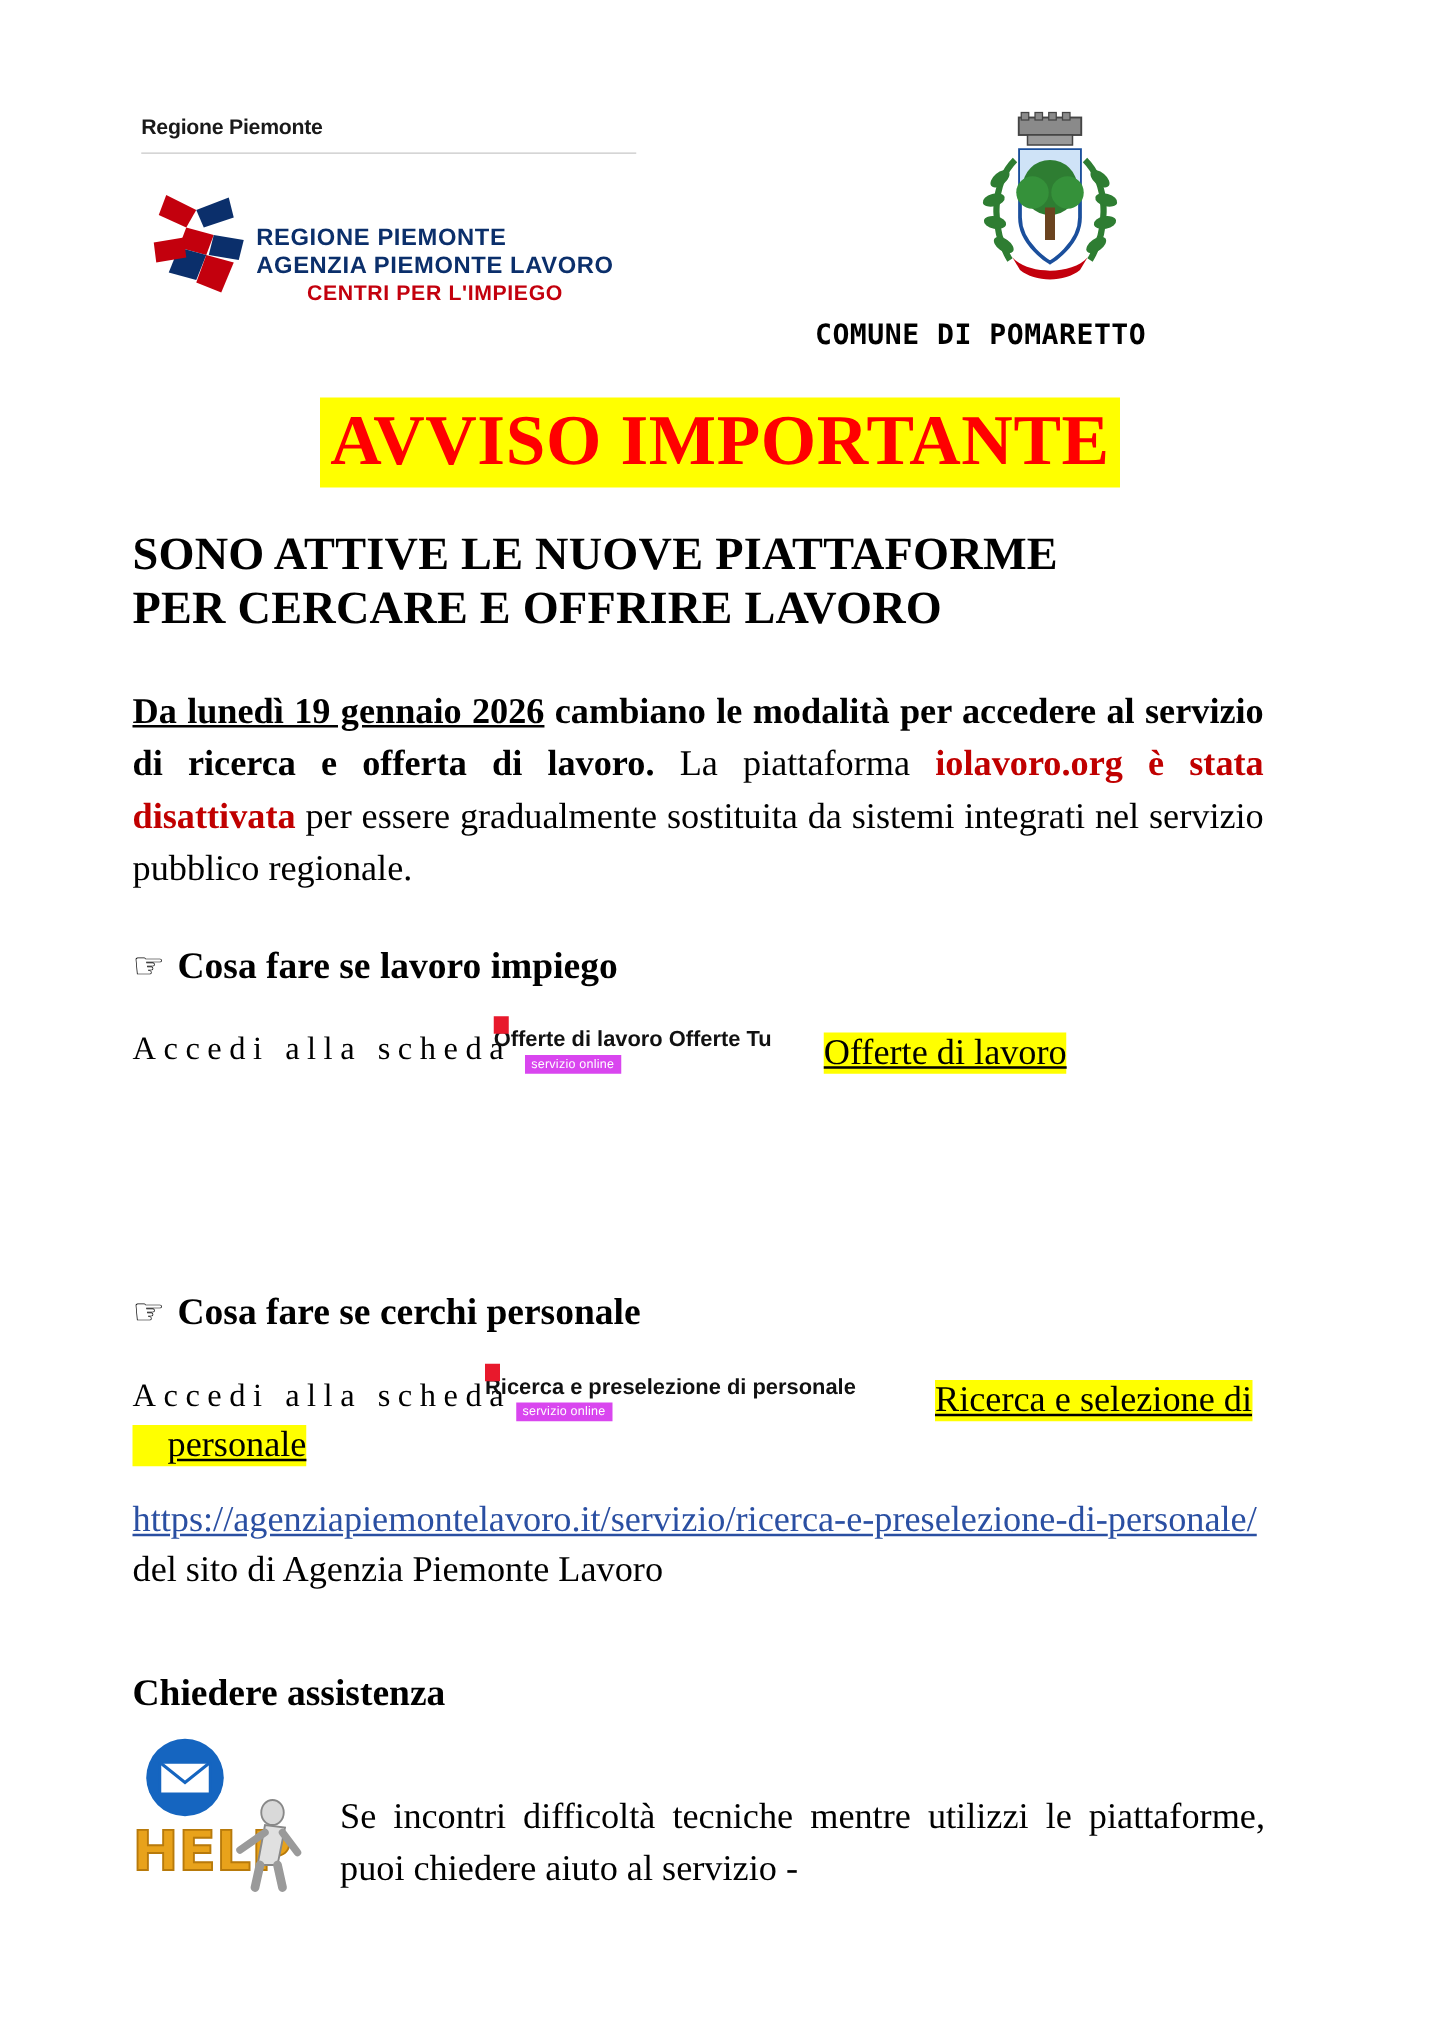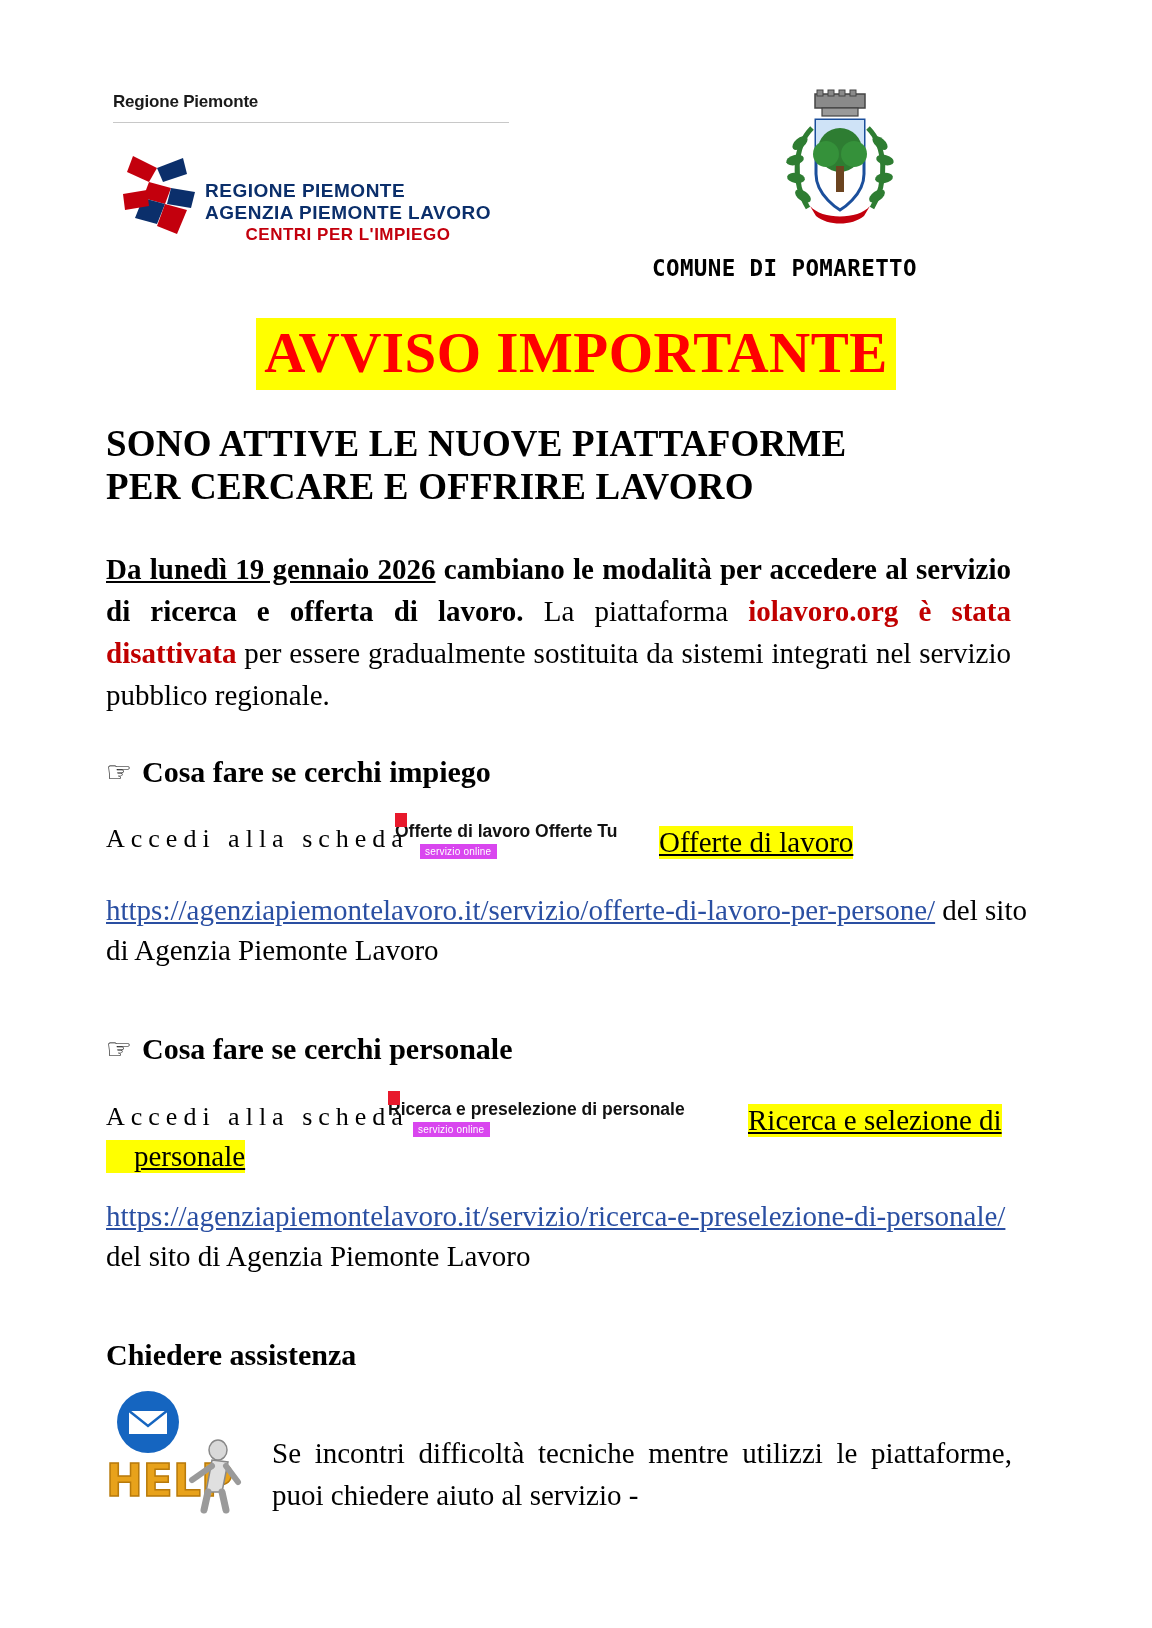--- a/index.html
+++ b/index.html
@@ -334,36 +334,33 @@
   <div class="subtitle">
     <div>SONO ATTIVE LE NUOVE PIATTAFORME</div>
     <div>PER CERCARE E OFFRIRE LAVORO</div>
   </div>
 
   <div class="para">
     <span class="u-bold">Da lunedì 19 gennaio 2026</span><b> cambiano le modalità per accedere al servizio di ricerca e offerta di lavoro.</b><span> La piattaforma </span><span class="red-bold">iolavoro.org è stata disattivata</span><span> per essere gradualmente sostituita da sistemi integrati nel servizio pubblico regionale.</span>
   </div>
 
   <div class="sec-head sec1-head">
-    <span class="hand">☞</span><span>Cosa fare se cerchi impiego</span>
+    <span class="hand">☞</span><span>Cosa fare se lavoro impiego</span>
   </div>
 
   <div class="accedi accedi1">Accedi alla scheda</div>
 
   <div class="chip chip1">
     <span class="chip-sq"></span>
     <span class="chip-title">Offerte di lavoro Offerte Tu</span>
     <span class="chip-sub">servizio online</span>
   </div>
 
   <div class="hl-link hl1">Offerte di lavoro</div>
 
-  <div class="url url1">
-    <span class="link">https://agenziapiemontelavoro.it/servizio/offerte-di-lavoro-per-persone/</span><span class="plain"> del sito di Agenzia Piemonte Lavoro</span>
-  </div>
 
   <div class="sec-head sec2-head">
     <span class="hand">☞</span><span>Cosa fare se cerchi personale</span>
   </div>
 
   <div class="accedi accedi2">Accedi alla scheda</div>
 
   <div class="chip chip2">
     <span class="chip-sq"></span>
     <span class="chip-title">Ricerca e preselezione di personale</span>

